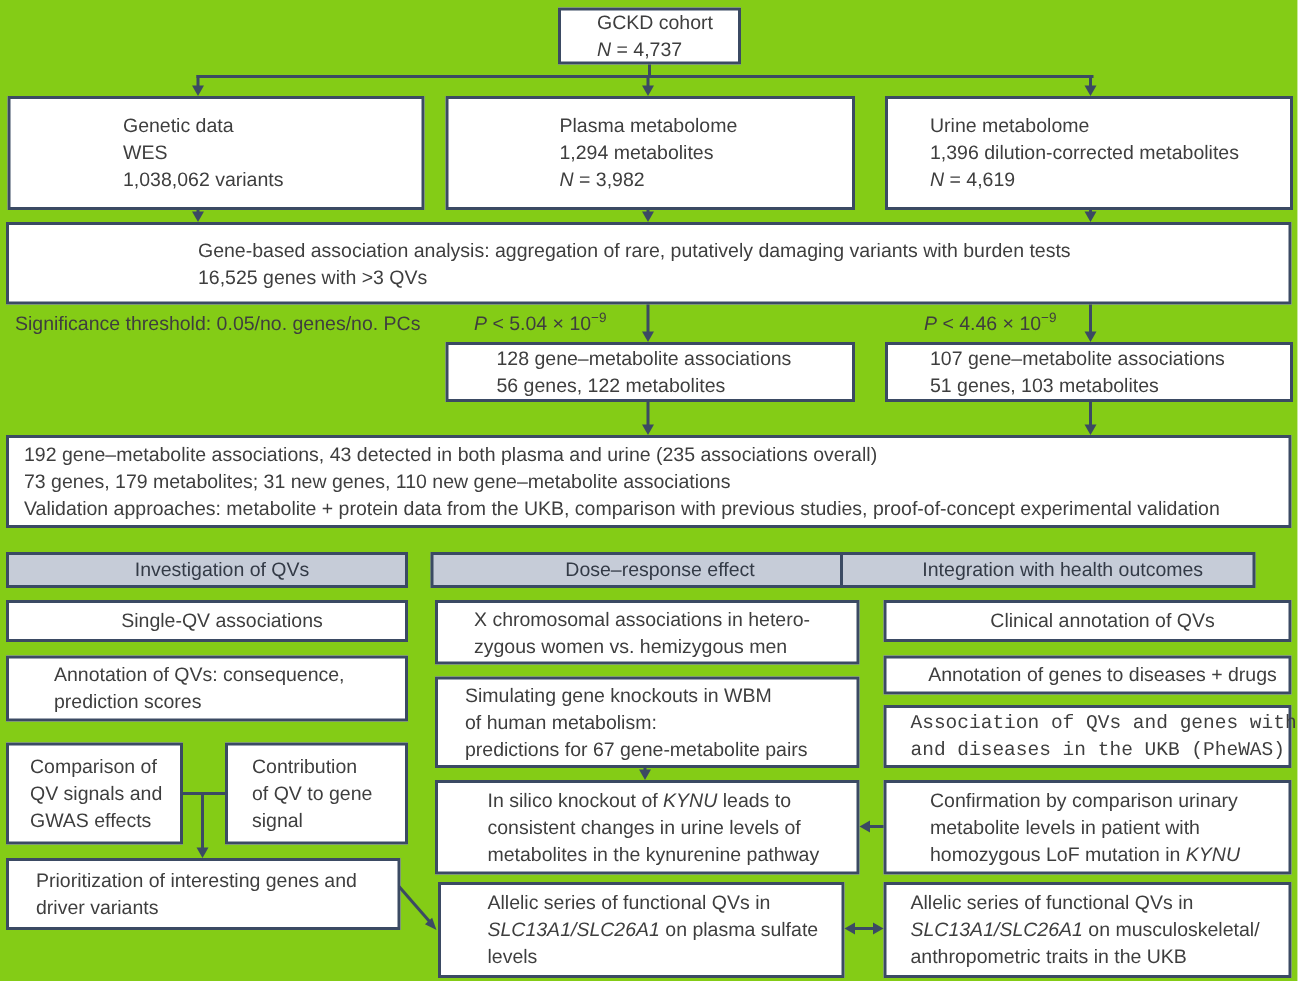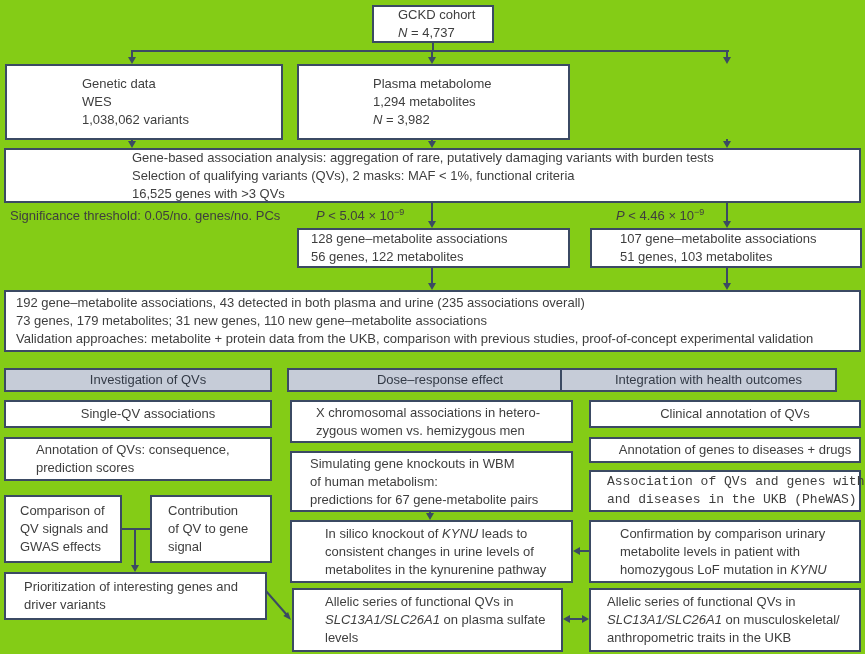--- a/index.html
+++ b/index.html
@@ -56,46 +56,52 @@
       <div class="ln">1,038,062 variants</div>
     </div>
   </div>
   <div class="box" style="left:297px;top:64px;width:273px;height:76px;padding-left:74px;">
     <div class="tb">
       <div class="ln">Plasma metabolome</div>
       <div class="ln">1,294 metabolites</div>
       <div class="ln"><i>N</i><span> = 3,982</span></div>
     </div>
   </div>
+  <div class="box" style="left:590px;top:64px;width:272px;height:76px;padding-left:28px;">
+    <div class="tb">
+      <div class="ln">Urine metabolome</div>
+      <div class="ln">1,396 dilution-corrected metabolites</div>
+      <div class="ln"><i>N</i><span> = 4,619</span></div>
+    </div>
+  </div>
 
   <div class="vline" style="left:131px;top:139px;height:3px;"></div>
   <div class="arr-down" style="left:128px;top:141px;"></div>
   <div class="vline" style="left:431px;top:139px;height:3px;"></div>
   <div class="arr-down" style="left:428px;top:141px;"></div>
   <div class="vline" style="left:726px;top:139px;height:3px;"></div>
   <div class="arr-down" style="left:723px;top:141px;"></div>
 
   <div class="box" style="left:4px;top:148px;width:857px;height:55px;padding-left:126px;">
     <div class="tb">
       <div class="ln">Gene-based association analysis: aggregation of rare, putatively damaging variants with burden tests</div>
-      <div class="ln">Selection of qualifying variants (QVs), 2 masks: MAF &lt; 1%, functional criteria</div>
       <div class="ln">16,525 genes with &gt;3 QVs</div>
     </div>
   </div>
 
   <div class="freetext" style="left:10px;top:207px;">Significance threshold: 0.05/no. genes/no. PCs</div>
   <div class="freetext" style="left:316px;top:207px;"><i>P</i><span> &lt; 5.04 × 10</span><sup>−9</sup></div>
   <div class="freetext" style="left:616px;top:207px;"><i>P</i><span> &lt; 4.46 × 10</span><sup>−9</sup></div>
 
   <div class="vline" style="left:431px;top:203px;height:19px;"></div>
   <div class="arr-down" style="left:428px;top:221px;"></div>
   <div class="vline" style="left:726px;top:203px;height:19px;"></div>
   <div class="arr-down" style="left:723px;top:221px;"></div>
 
-  <div class="box" style="left:297px;top:228px;width:273px;height:40px;padding-left:12px;">
+  <div class="box" style="left:297px;top:228px;width:273px;height:40px;padding-left:32px;">
     <div class="tb">
       <div class="ln">128 gene–metabolite associations</div>
       <div class="ln">56 genes, 122 metabolites</div>
     </div>
   </div>
   <div class="box" style="left:590px;top:228px;width:272px;height:40px;padding-left:28px;">
     <div class="tb">
       <div class="ln">107 gene–metabolite associations</div>
       <div class="ln">51 genes, 103 metabolites</div>
     </div>

